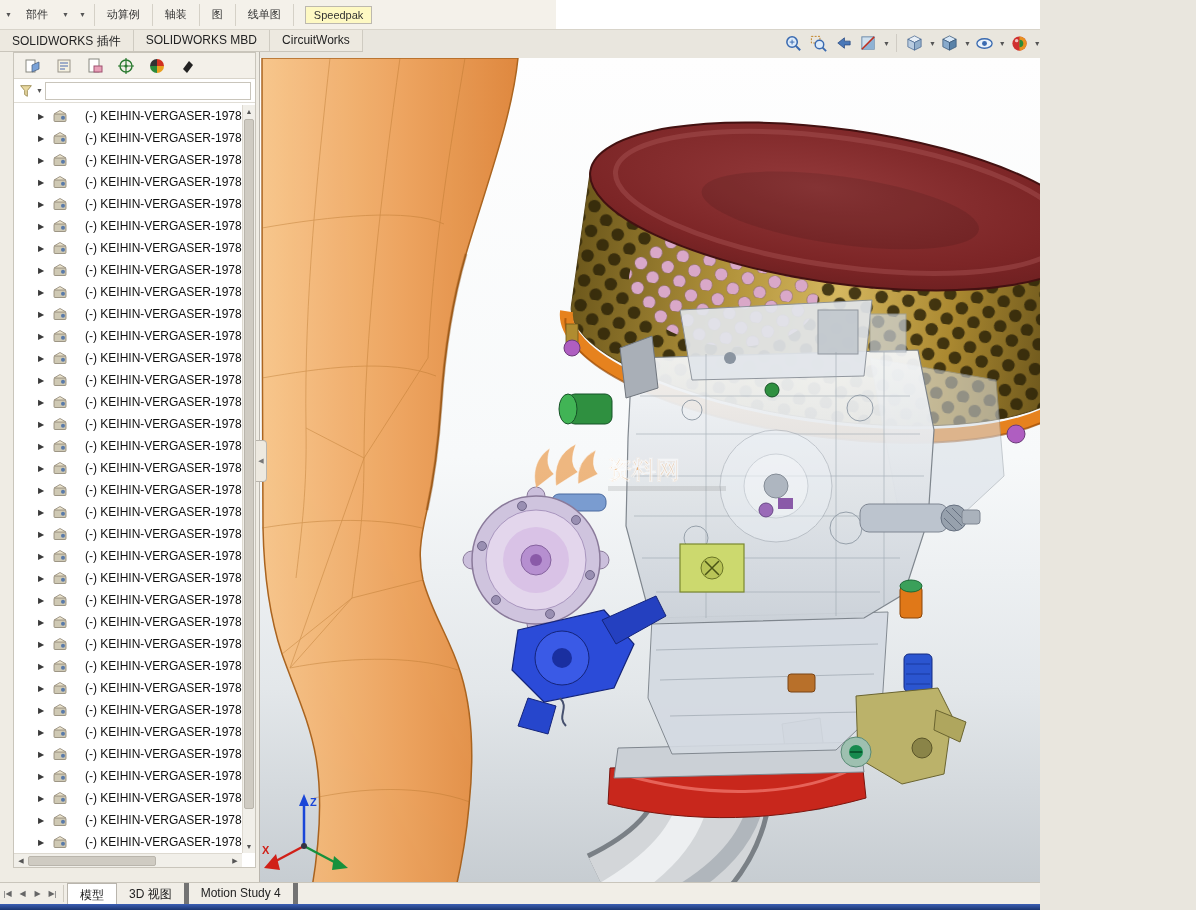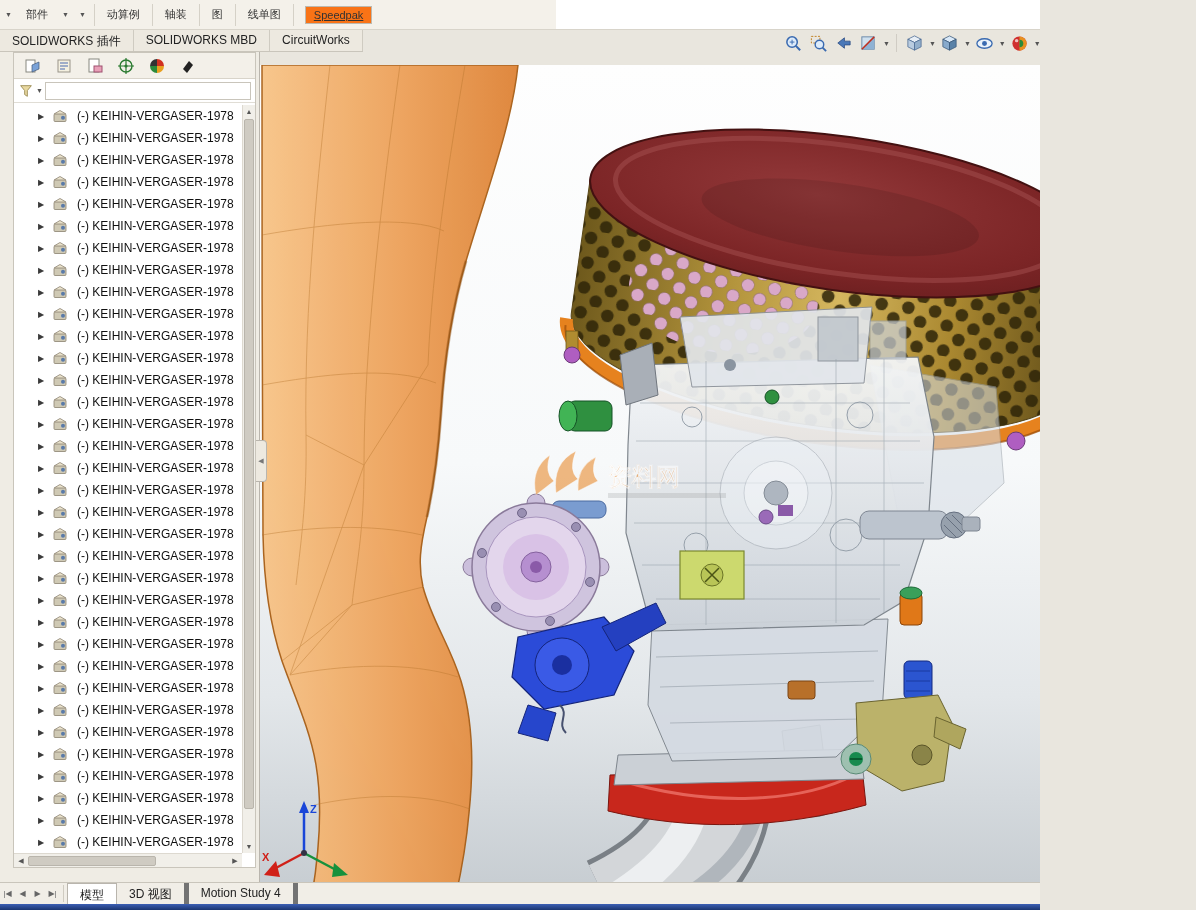--- a/index.html
+++ b/index.html
@@ -6,21 +6,21 @@
   html,body { width:1196px; height:910px; }
   body { font-family:"Liberation Sans", sans-serif; background:#E9E6DE; }
   #app { position:relative; width:1040px; height:910px; overflow:hidden; background:#E9E6DE; }
 
   
   #ribbon-strip { position:absolute; top:0; left:0; width:1196px; height:30px; background:#F4F1EA; border-bottom:1px solid #D8D4CA; display:flex; align-items:center; }
   #ribbon-blank { position:absolute; top:0; left:556px; width:640px; height:29px; background:#FFFFFF; }
   .frag { font-size:11px; color:#333; margin:0 9px; white-space:nowrap; }
   .frag-caret { font-size:7px; color:#555; margin:0 5px; }
   .vsep { width:1px; height:22px; background:#D5D1C7; margin:0 3px; }
-  .frag-box { border:1px solid #BDB9AF; background:#f97316; padding:2px 8px; font-size:11px; color:#333; margin:0 8px;text-decoration:underline; }
+  .frag-box { border:1px solid #BDB9AF; background:#fef9c3; padding:2px 8px; font-size:11px; color:#333; margin:0 8px; }
 
   
   #tab-row { position:absolute; top:30px; left:0; width:1196px; height:22px; background:transparent; }
   #tabs-wrap { display:inline-flex; height:22px; background:#EDE9E0; border-bottom:1px solid #C9C5BB; }
   .rtab { font-size:12px; color:#222; padding:3px 12px 0 12px; border-right:1px solid #CFCBC1; white-space:nowrap;text-align:right; }
 
   
   #main { position:absolute; top:52px; left:0; width:1196px; height:830px; }
 
   
@@ -29,31 +29,31 @@
   #panel-tabs { height:26px; background:#F3F0E9; border-bottom:1px solid #D8D4CA; display:flex; align-items:center; gap:13px; padding:0 10px; }
   #panel-tabs svg { width:18px; height:18px; display:block; }
   #filter-row { height:24px; display:flex; align-items:center; border-bottom:1px solid #E0DDD5; padding:2px 4px; gap:2px; }
   #filter-row svg { width:16px; height:16px; }
   #filter-caret { font-size:7px; color:#555; }
   #filter-input { flex:1; height:18px; border:1px solid #C9C5BB; background:#fff; font-size:11px; padding:0 4px; color:#666; outline:none; }
   #tree-scroll { position:absolute; top:52px; bottom:14px; left:0; right:13px; overflow:hidden; }
   .trow { display:flex; align-items:center; height:22px; padding-left:24px; white-space:nowrap; }
   .arr { width:14px; font-size:8px; color:#3a3a3a; flex:none; }
   .cicon { width:16px; height:16px; flex:none; }
-  .tlabel { font-size:12px; color:#101010; margin-left:9px; }
+  .tlabel { font-size:12px; color:#101010; margin-left:17px; }
   #vscroll { position:absolute; top:52px; bottom:14px; right:0; width:13px; background:#F1EFE9; border-left:1px solid #DDD9D0; }
   .sbtn { position:absolute; left:0; width:12px; height:13px; font-size:7px; color:#555; text-align:center; line-height:13px; }
   #vthumb { position:absolute; top:14px; left:1px; width:10px; height:690px; background:#CFCBC2; border:1px solid #B9B5AC; border-radius:2px; }
   #hscroll { position:absolute; bottom:0; left:0; right:13px; height:14px; background:#F1EFE9; border-top:1px solid #DDD9D0; display:flex; align-items:center; }
   .hbtn { width:14px; font-size:7px; color:#555; text-align:center; }
   #hthumb { width:128px; height:10px; background:#CFCBC2; border:1px solid #B9B5AC; border-radius:2px; }
   #hspacer { flex:1; }
 
   
-  #viewport { position:absolute; left:260px; top:13px; width:936px; height:830px; overflow:hidden;
+  #viewport { position:absolute; left:260px; top:6px; width:936px; height:830px; overflow:hidden;
     background:linear-gradient(180deg,#FEFEFE 0%,#F7F9FA 48%,#E3E7EA 76%,#C6CCD1 100%);text-align:center; }
   #scene { position:absolute; left:0; top:0; }
 
   
   #headsup { position:absolute; top:31px; left:782px; height:24px; display:flex; align-items:center; gap:2px; z-index:6; }
   .hu-item { display:flex; align-items:center; padding:1px 2px; border-radius:2px; }
   .hu-item svg { width:19px; height:19px; display:block; }
   .hu-caret { font-size:7px; color:#555; margin-left:1px; }
   .hu-sep { width:1px; height:18px; background:#D0CCC4; margin:0 4px; }
 

